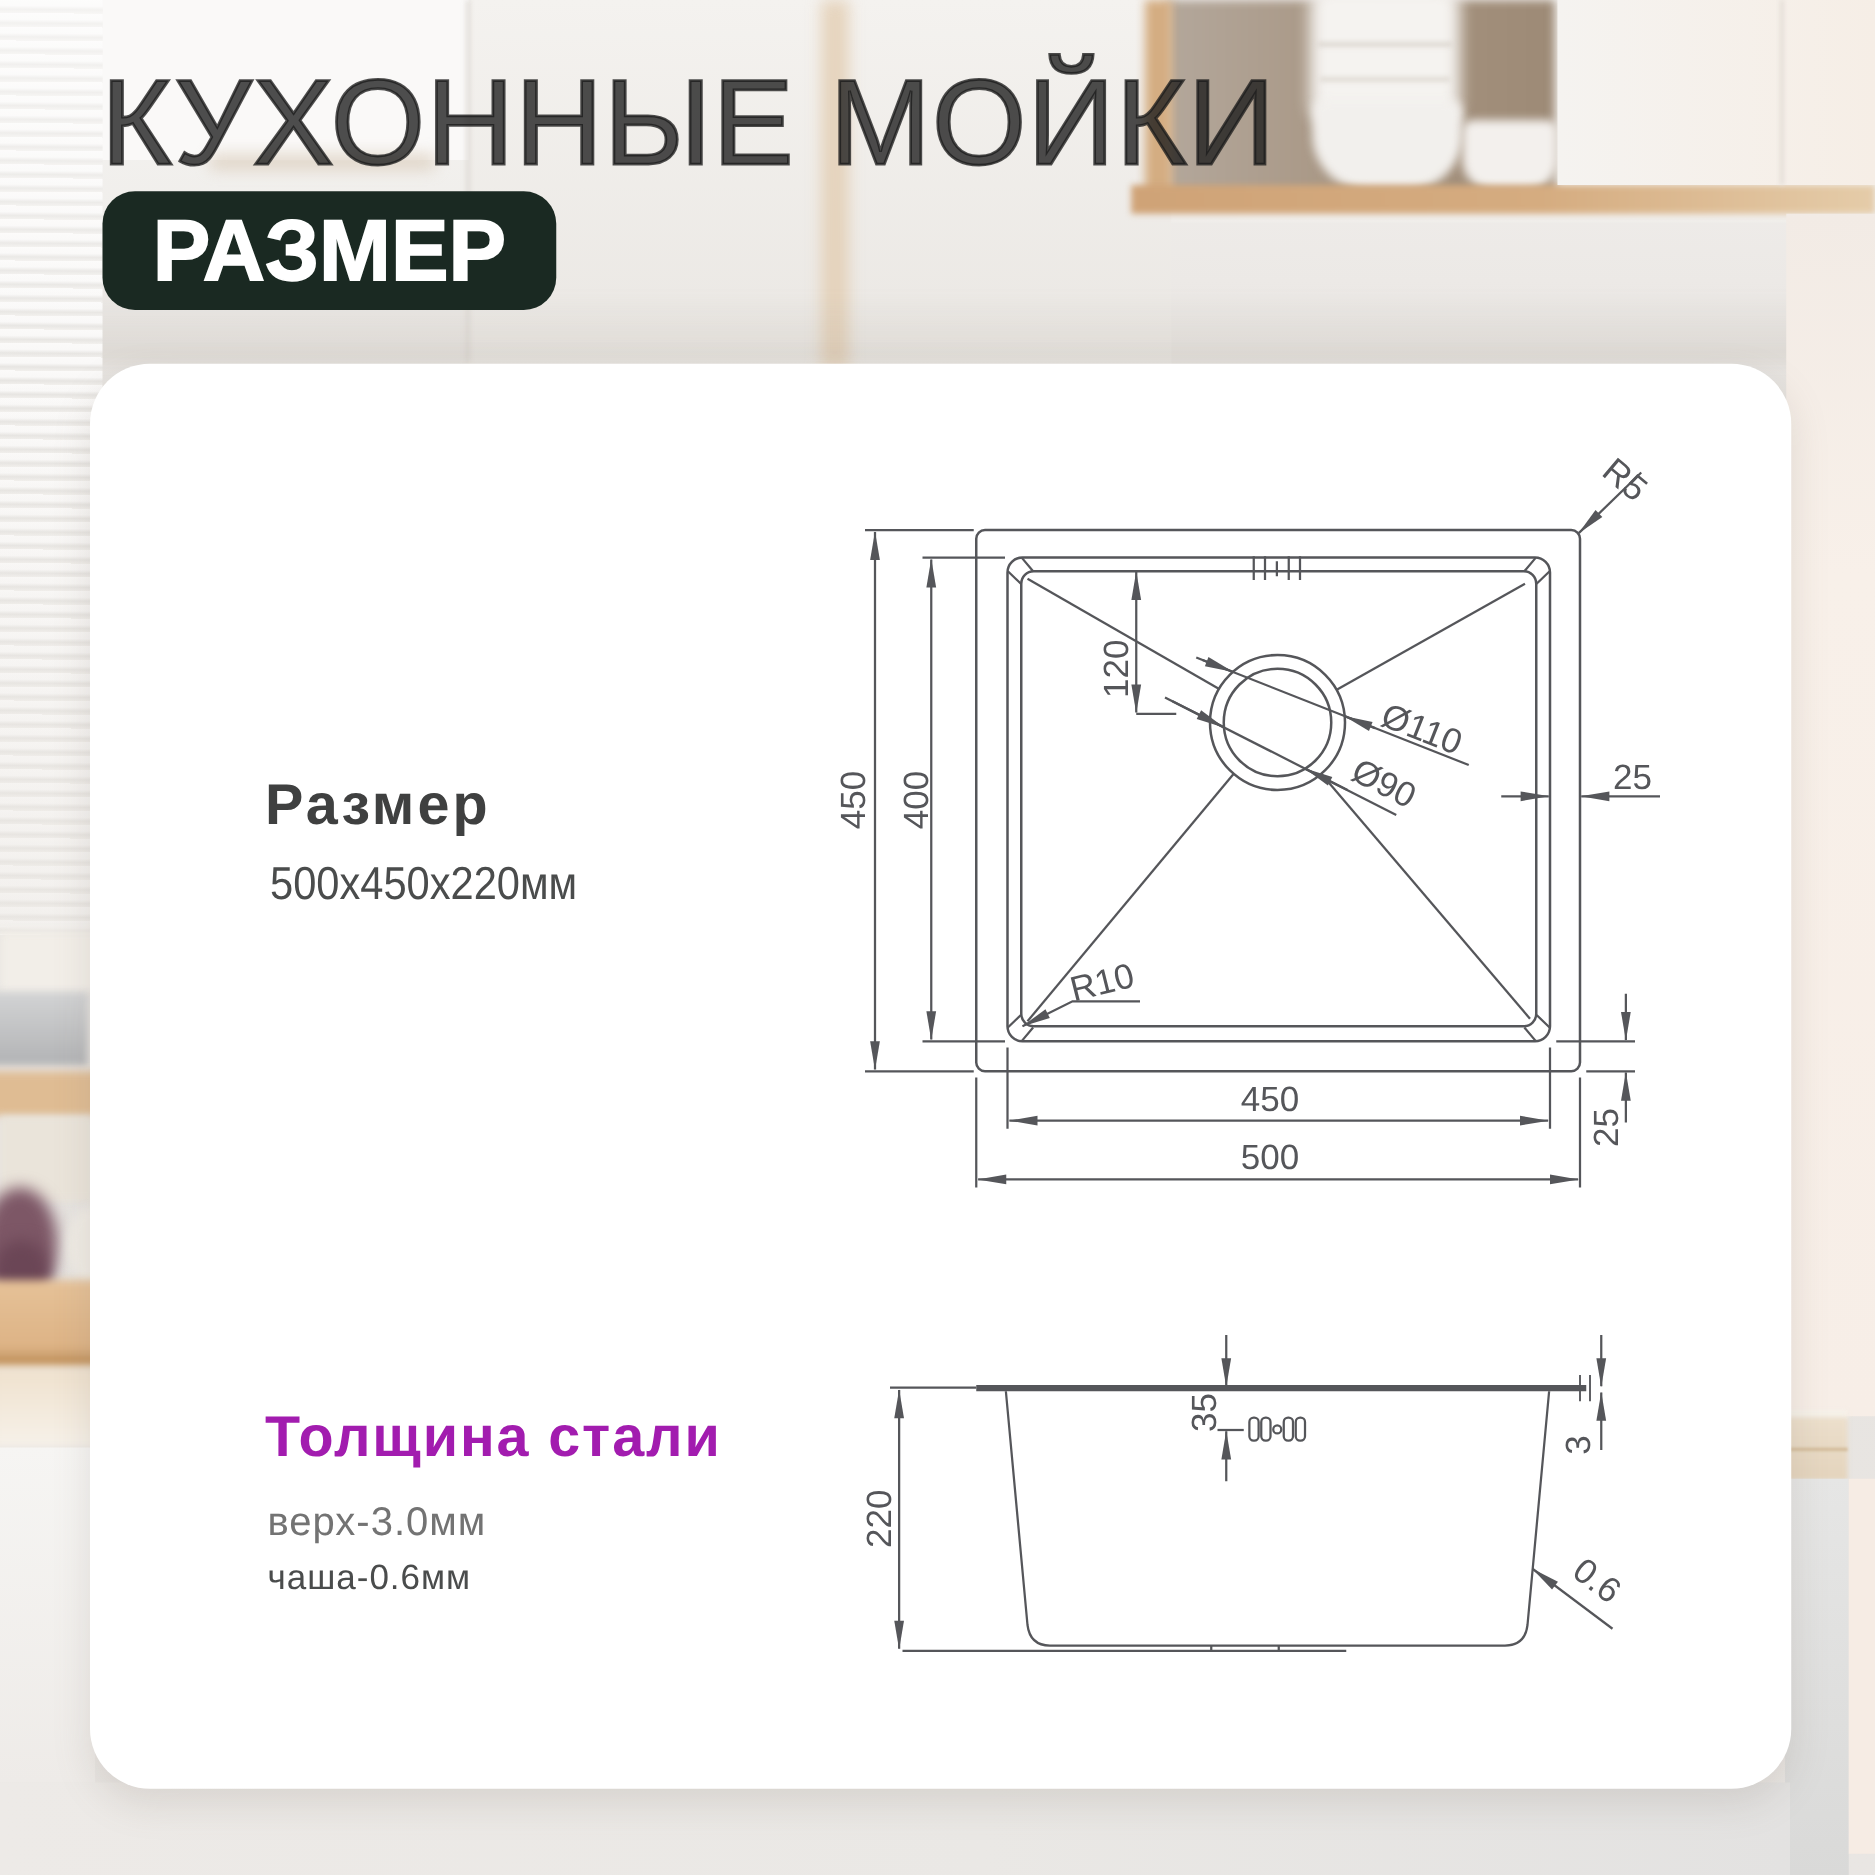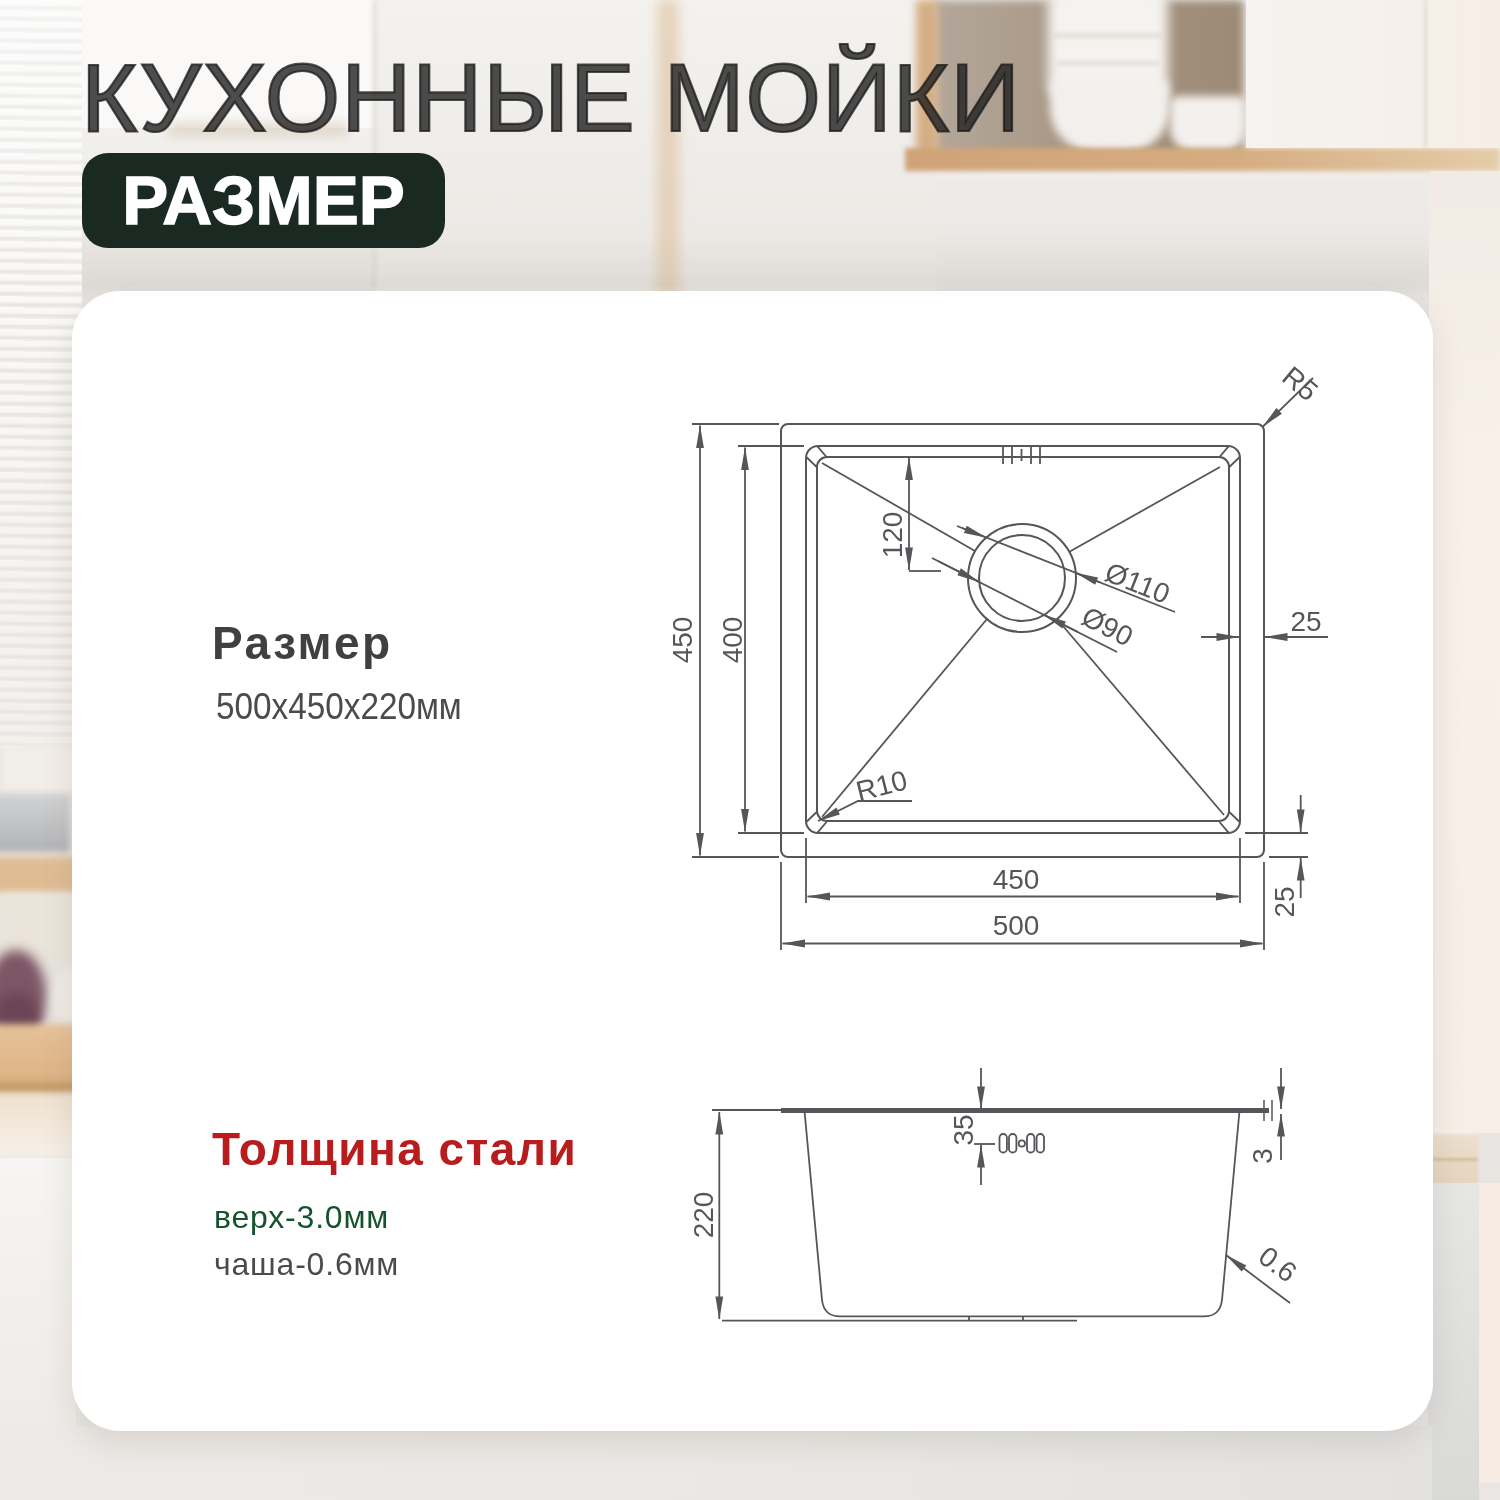--- a/index.html
+++ b/index.html
@@ -98,25 +98,25 @@
 <div class="abs" style="left:82px;top:153px;width:363px;height:95px;background:#1a2922;border-radius:26px;
    color:#ffffff;font-size:69px;font-weight:bold;-webkit-text-stroke:1.4px #ffffff;text-align:center;line-height:95px;">РАЗМЕР</div>
 
 <div class="abs" style="left:72px;top:291px;width:1361px;height:1140px;background:#ffffff;border-radius:48px;
    box-shadow:0 12px 30px rgba(125,115,105,0.18);"></div>
 
 <div class="abs" style="left:212px;top:616px;font-size:46px;font-weight:bold;letter-spacing:2.5px;color:#3f4040;">Размер</div>
 
 <div class="abs" style="left:216px;top:686px;font-size:37px;color:#4a4c4c;transform:scaleX(0.9);transform-origin:0 0;">500х450х220мм</div>
 
-<div class="abs" style="left:212px;top:1122px;font-size:46px;font-weight:bold;letter-spacing:1.5px;color:#b91c1c;">Толщина стали</div>
-
-<div class="abs" style="left:214px;top:1199px;font-size:32px;letter-spacing:0.8px;color:#14532d;">верх-3.0мм</div>
-
-<div class="abs" style="left:214px;top:1246px;font-size:32px;letter-spacing:0.8px;color:#4a4c4c;">чаша-0.6мм</div>
+<div class="abs" style="left:212px;top:1122px;font-size:46px;font-weight:bold;letter-spacing:1.5px;color:#a21caf;">Толщина стали</div>
+
+<div class="abs" style="left:214px;top:1199px;font-size:32px;letter-spacing:0.8px;color:#737373;">верх-3.0мм</div>
+
+<div class="abs" style="left:214px;top:1246px;font-size:28px;letter-spacing:0.8px;color:#4a4c4c;">чаша-0.6мм</div>
 
 <svg class="abs" style="left:0;top:0;" width="1500" height="1500" viewBox="0 0 1500 1500">
   <defs>
     <marker id="ar" viewBox="-26 -5 28 10" refX="-0.5" refY="0" markerWidth="28" markerHeight="10" orient="auto-start-reverse" markerUnits="userSpaceOnUse">
       <path d="M0,0 L-23,-3.9 L-23,3.9 Z" fill="#55565a"></path>
     </marker>
   </defs>
   <g fill="none" stroke="#55565a" stroke-width="2">
 
     <rect x="781" y="424" width="483" height="433" rx="7"></rect>

